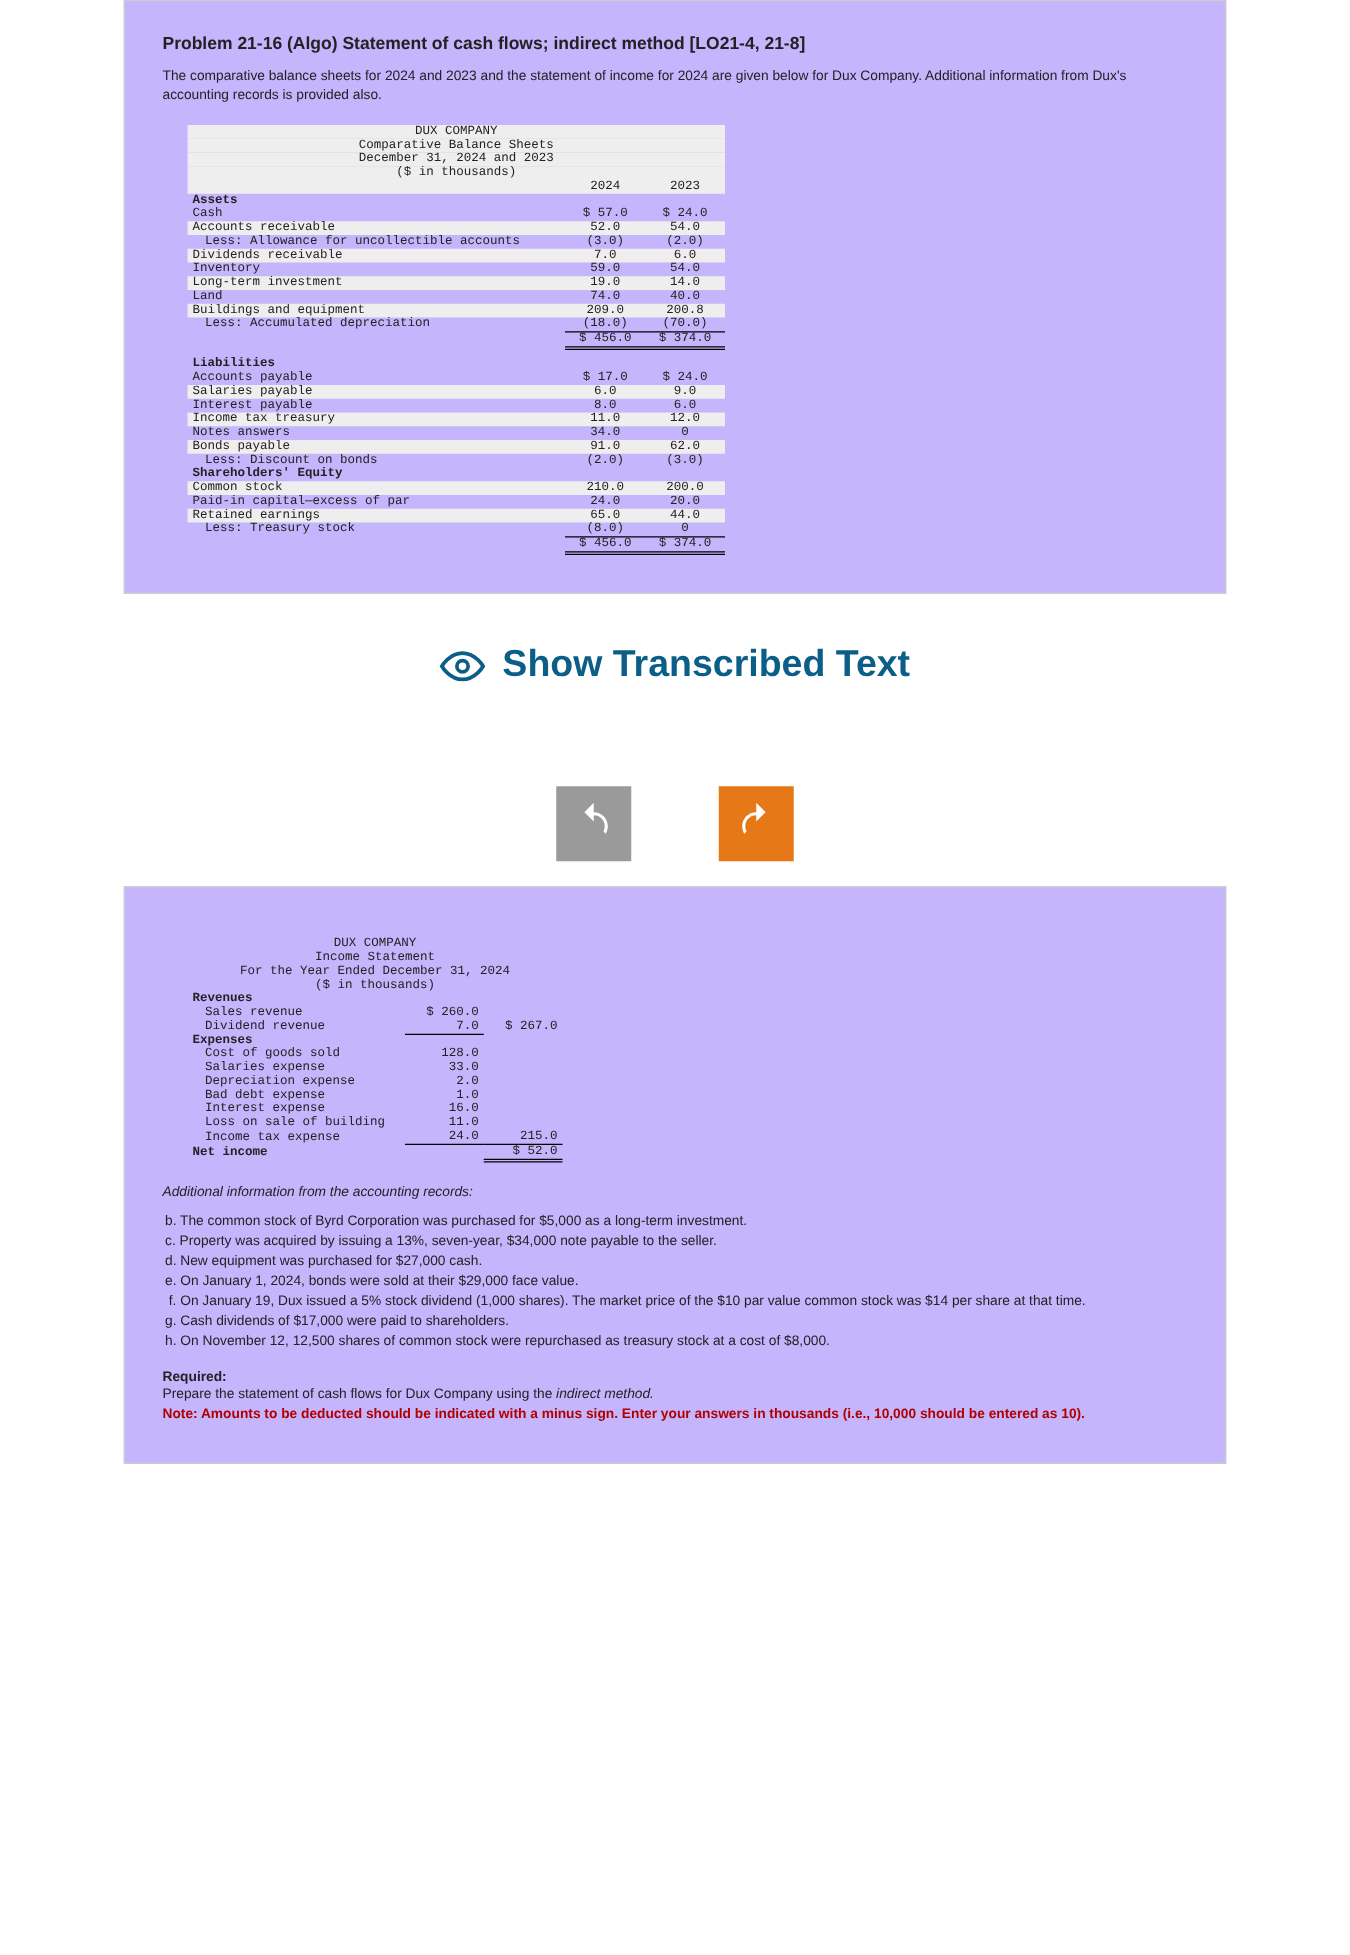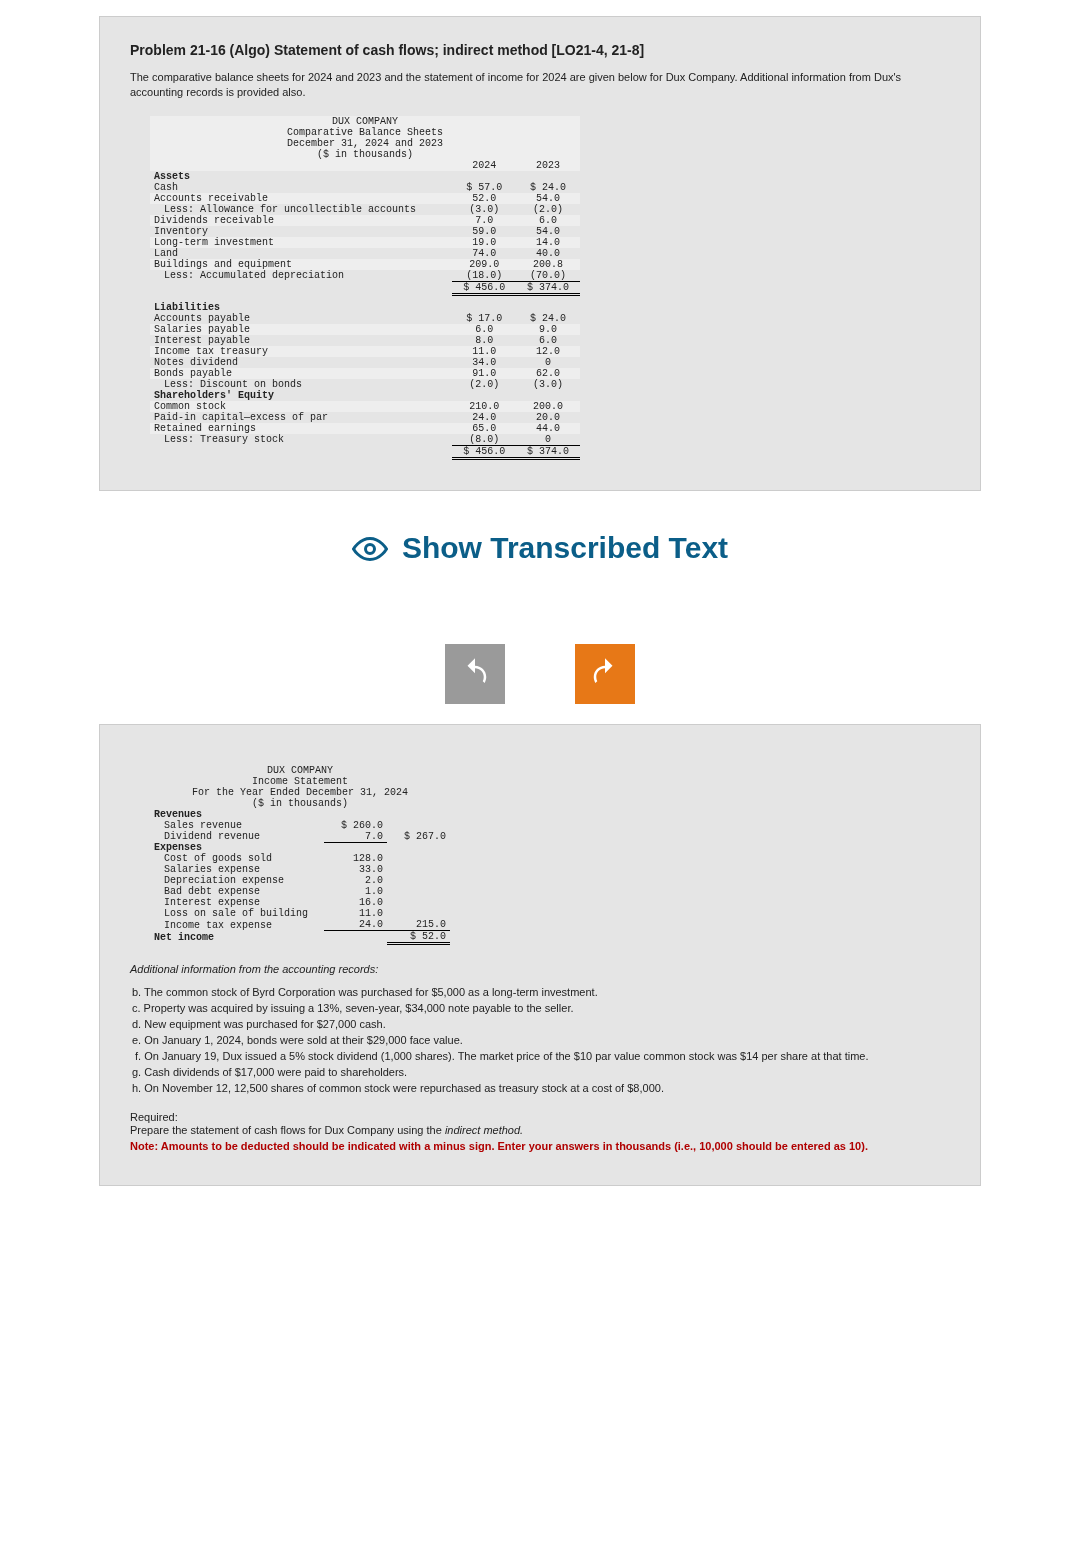--- a/index.html
+++ b/index.html
@@ -5,24 +5,24 @@
   body {
     margin: 0;
     padding: 0;
     background: #ffffff;
     font-family: Arial, Helvetica, sans-serif;
     color: #222;
     width: 1080px;
   }
   .card {
     border: 1px solid #ccc;
-    margin: 16px auto 30px auto;
+    margin: 0 auto 30px auto;
     width: 820px;
     padding: 25px 30px 30px 30px;
-    background: #e5e5e5;
+    background: #c4b5fd;
   }
   .prob-title {
     font-size: 14px;
     font-weight: bold;
     margin-bottom: 12px;
   }
   .prob-desc {
     font-size: 11px;
     line-height: 1.4;
     margin-bottom: 15px;
@@ -92,21 +92,21 @@
   .addl-info {
     font-style: italic;
     font-size: 11px;
     margin: 18px 0 10px 0;
   }
   .notes-list {
     font-size: 11px;
     line-height: 1.45;
     padding-left: 2px;
   }
-  .req-head { font-weight: normal; font-size: 11px; margin-top: 14px; }
+  .req-head { font-weight: bold; font-size: 11px; margin-top: 14px; }
   .req-body { font-size: 11px; line-height: 1.45; }
   .note-red { color: #b00000; font-weight: bold; }
   .ital { font-style: italic; }
 </style>
 </head>
 <body>
 
 <div class="card">
   <div class="prob-title">Problem 21-16 (Algo) Statement of cash flows; indirect method [LO21-4, 21-8]</div>
   <div class="prob-desc">The comparative balance sheets for 2024 and 2023 and the statement of income for 2024 are given below for Dux Company. Additional information from Dux's accounting records is provided also.</div>
@@ -214,21 +214,21 @@
             <td class="lbl">Interest payable</td>
             <td class="num">8.0</td>
             <td class="num">6.0</td>
           </tr>
           <tr class="stripe">
             <td class="lbl">Income tax treasury</td>
             <td class="num">11.0</td>
             <td class="num">12.0</td>
           </tr>
           <tr>
-            <td class="lbl">Notes dividend</td>
+            <td class="lbl">Notes answers</td>
             <td class="num">34.0</td>
             <td class="num">0</td>
           </tr>
           <tr class="stripe">
             <td class="lbl">Bonds payable</td>
             <td class="num">91.0</td>
             <td class="num">62.0</td>
           </tr>
           <tr>
             <td class="lbl indent1">Less: Discount on bonds</td>

